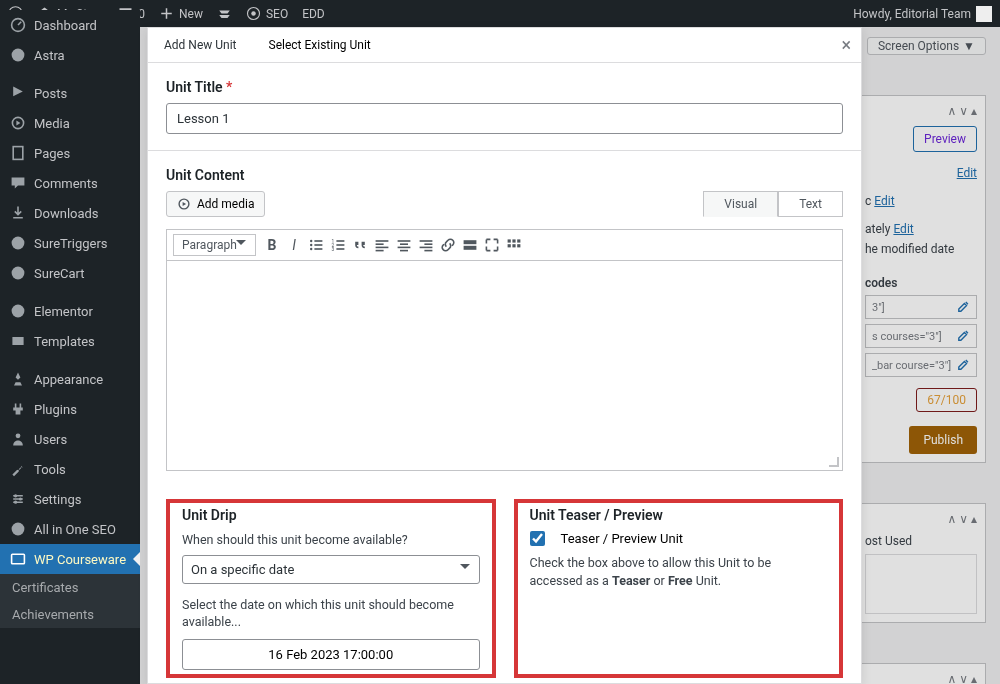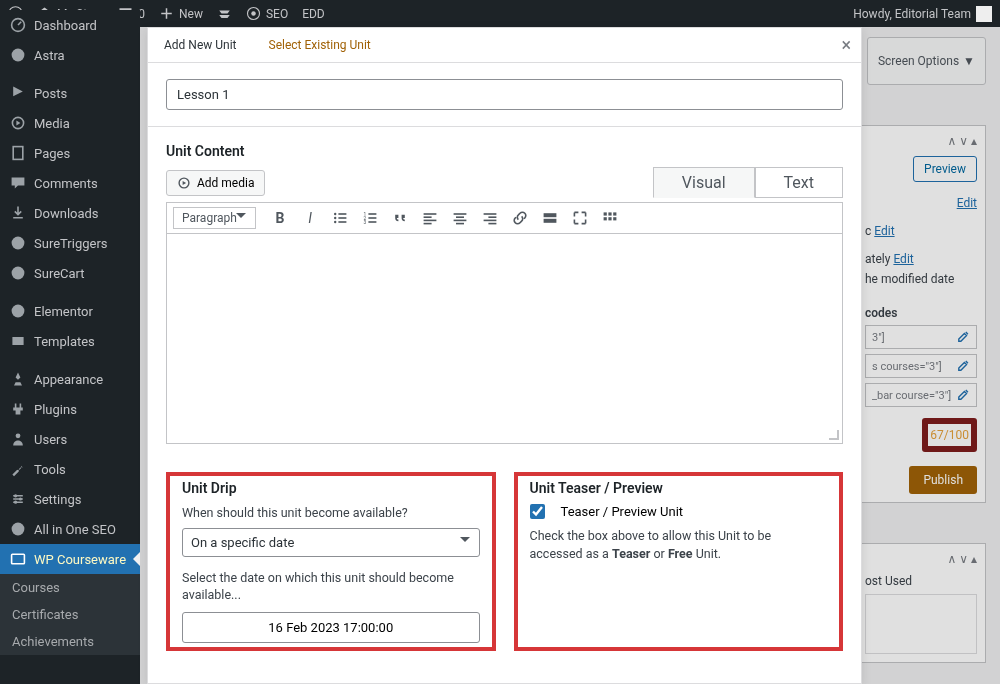--- a/index.html
+++ b/index.html
@@ -23,48 +23,48 @@
 .sidebar .sub { padding: 6px 12px; color: #a7aaad; cursor: pointer; background: #2c3338; }
 
 
 .main { position: absolute; left: 140px; right: 0; top: 27px; bottom: 0; }
 
 
 .dim { position: absolute; inset: 0; background: rgba(0,0,0,0.12); pointer-events: none; }
 
 
 .rightpanel { position: absolute; right: 14px; top: 10px; width: 130px; }
-.screen-options { background: #f6f7f7; border: 1px solid #c3c4c7; padding: 16px 10px; font-size: 12px; color: #50575e; border-radius: 3px; display: inline-flex; align-items: center; gap: 4px; float: right; }
+.screen-options { background: #f6f7f7; border: 1px solid #c3c4c7; padding: 1px 10px; font-size: 12px; color: #50575e; border-radius: 3px; display: inline-flex; align-items: center; gap: 4px; float: right; }
 .panel-box { background: #fff; border: 1px solid #c3c4c7; margin-top: 40px; padding: 8px; font-size: 12px; color: #3c434a; }
 .panel-box .arrows { text-align: right; color: #787c82; margin-bottom: 8px; }
 .panel-box a { color: #2271b1; text-decoration: underline; }
-.preview-btn { border: 1px solid #2271b1; color: #0369a1; background: #fff; padding: 5px 10px; border-radius: 3px; font-size: 12px; margin-left: auto; display: block; width: fit-content; }
+.preview-btn { border: 1px solid #2271b1; color: #6d28d9; background: #fff; padding: 5px 10px; border-radius: 3px; font-size: 12px; margin-left: auto; display: block; width: fit-content; }
 .chip-input { border: 1px solid #c3c4c7; padding: 4px 6px; margin: 5px 0; display: flex; align-items: center; justify-content: space-between; font-size: 11px; color: #787c82; }
 .chip-input svg { width: 14px; height: 14px; fill: #2271b1; }
-.seo-badge { border: 6px solid #7f1d1d; color: #e6a23c; background: #fff; padding: 4px 2px; border-radius: 3px; display: inline-block; font-size: 12px; margin-top: 6px; }
+.seo-badge { border: 1px solid #7f1d1d; color: #e6a23c; background: #fff; padding: 4px 10px; border-radius: 3px; display: inline-block; font-size: 12px; margin-top: 6px; }
 .publish-btn { background: #a16207; color: #fff; border: none; padding: 7px 14px; border-radius: 3px; font-size: 12px; margin-top: 14px; margin-left: auto; display: block; }
 
 
 .modal { position: absolute; top: 0; left: 7px; width: 715px; background: #fff; border: 1px solid #dcdcde; height: 100%; box-shadow: 0 3px 10px rgba(0,0,0,0.1); z-index: 10; }
 .modal-tabs { display: flex; border-bottom: 1px solid #dcdcde; position: relative; }
 .modal-tabs .tab { padding: 10px 16px; font-size: 12px; color: #50575e; cursor: pointer; }
 .modal-tabs .tab.active { color: #2c3338; }
-.modal-tabs .tab.link { color: #a16207; }
+.modal-tabs .tab.link { color: #000000; }
 .modal-tabs .close { position: absolute; right: 10px; top: 6px; font-size: 18px; color: #787c82; cursor: pointer; }
 .modal-body { padding: 16px 18px; }
 .field-label { font-size: 14px; font-weight: 600; color: #1d2327; margin-bottom: 8px; }
 .field-label .req { color: #d63638; }
 .text-input { width: 100%; border: 1px solid #8c8f94; border-radius: 3px; padding: 7px 10px; font-size: 13px; color: #2c3338; }
 .section-bottom { padding: 16px 18px; border-top: 1px solid #dcdcde; }
 .content-row { display: flex; justify-content: space-between; align-items: center; margin: 6px 0 0; }
 .add-media-btn { border: 1px solid #c3c4c7; background: #f6f7f7; padding: 5px 10px; font-size: 12px; border-radius: 3px; display: inline-flex; align-items: center; gap: 6px; cursor: pointer; }
 .editor-tabs { display: flex; }
-.editor-tabs .etab { border: 1px solid #c3c4c7; padding: 5px 28px; font-size: 16px; color: #50575e; cursor: pointer; }
+.editor-tabs .etab { border: 1px solid #c3c4c7; padding: 5px 20px; font-size: 12px; color: #50575e; cursor: pointer; }
 .editor-tabs .etab.active { background: #f6f7f7; border-bottom-color: #f6f7f7; }
-.toolbar { border: 1px solid #c3c4c7; background: #fff; padding: 4px 6px; display: flex; align-items: center; gap: 10px; margin-top: 4px; }
+.toolbar { border: 1px solid #c3c4c7; background: #fff; padding: 4px 6px; display: flex; align-items: center; gap: 2px; margin-top: 12px; }
 .toolbar .para-select { border: 1px solid #c3c4c7; padding: 3px 18px 3px 8px; font-size: 12px; color: #50575e; appearance: none; background: #fff; position: relative; }
 .toolbar .tb-btn { width: 20px; height: 20px; display: flex; align-items: center; justify-content: center; cursor: pointer; color: #50575e; font-size: 14px; }
 .toolbar svg { width: 16px; height: 16px; fill: #50575e; }
 .editor-area { border: 1px solid #c3c4c7; border-top: none; height: 210px; background: #fff; position: relative; }
 .editor-area .resize { position: absolute; right: 2px; bottom: 2px; width: 12px; height: 12px; }
 .editor-area .resize::before { content: ''; position: absolute; right: 1px; bottom: 1px; width: 8px; height: 8px; border-right: 2px solid #c3c4c7; border-bottom: 2px solid #c3c4c7; }
 
 .two-col { display: flex; gap: 18px; margin-top: 28px; }
 .box { flex: 1; border: 4px solid #d63638; padding: 4px 12px; }
 .box h3 { font-size: 14px; font-weight: 600; margin-bottom: 8px; color: #1d2327; }
@@ -240,21 +240,20 @@
         <circle cx="10" cy="10" r="8"></circle>
       </svg>
       <span>All in One SEO</span>
     </div>
   <div class="menuitem current">
       <svg viewBox="0 0 20 20">
         <rect x="2" y="4" width="16" height="12" rx="1" fill="none" stroke="#fff" stroke-width="2"></rect>
       </svg>
       <span>WP Courseware</span>
     </div>
-  <div class="sub"><span>Courses</span></div>
   <div class="sub"><span>Certificates</span></div>
   <div class="sub"><span>Achievements</span></div>
 </div>
 
 <div class="main">
 
   <div class="rightpanel">
     <div class="screen-options">
         <span>Screen Options</span> 
         <span>▼</span>
@@ -302,20 +301,21 @@
   <div class="dim"></div>
 
   <div class="modal">
     <div class="modal-tabs">
       <div class="tab active"><span>Add New Unit</span></div>
       <div class="tab link"><span>Select Existing Unit</span></div>
       <div class="close">×</div>
     </div>
 
     <div class="modal-body">
+      <div class="field-label"><span>Unit Title</span> <span class="req">*</span></div>
       <input class="text-input" type="text" value="Lesson 1" style="">
     </div>
 
     <div class="section-bottom">
       <div class="field-label">Unit Content</div>
       <div class="content-row">
         <button class="add-media-btn">
             <svg viewBox="0 0 20 20" width="14" height="14">
               <circle cx="10" cy="10" r="7" fill="none" stroke="#50575e" stroke-width="2"></circle>
               <path d="M8 7l5 3-5 3z" fill="#50575e"></path>

